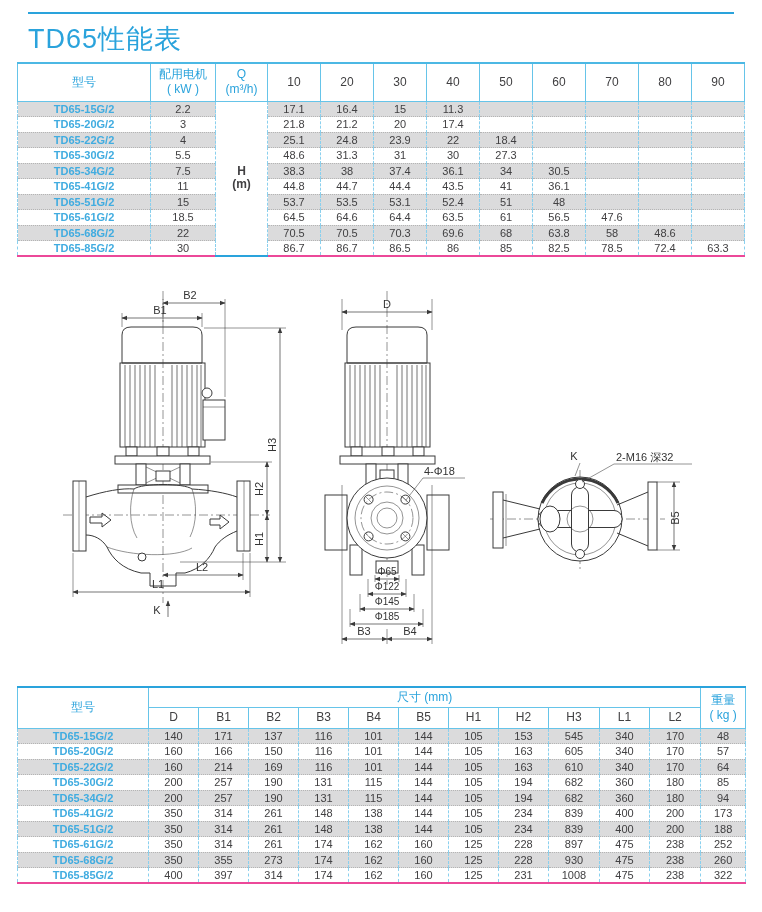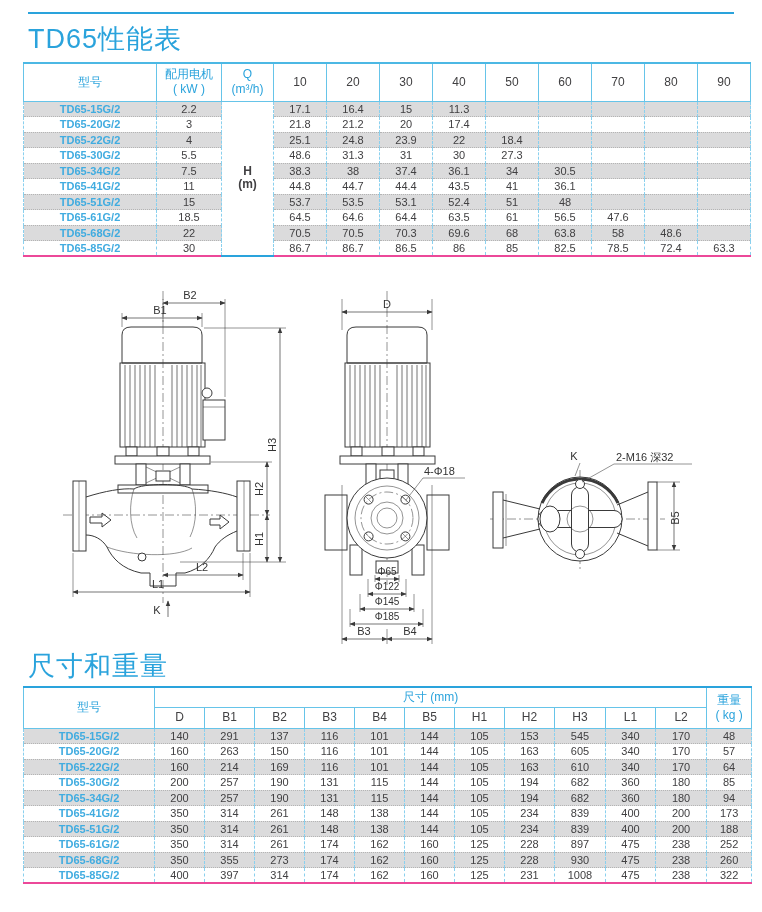--- a/index.html
+++ b/index.html
@@ -4,21 +4,21 @@
 <style>
   * { margin: 0; padding: 0; box-sizing: border-box; }
   body { background: #fff; font-family: "Liberation Sans", sans-serif; }
   .page { position: relative; width: 762px; height: 885px; background: #fff; overflow: hidden; color: #414042; }
 
   .rule-top { position: absolute; left: 28px; top: 12px; width: 706px; height: 2px; background: #2aa3dc; }
   .sec-title { position: absolute; left: 28px; color: #2aa3dc; font-size: 27px; letter-spacing: 1px; font-weight: normal; }
   #perf-title { top: 21px; }
   #dims-title { top: 648px; }
 
-  table.data { position: absolute; left: 23px; border-collapse: collapse; table-layout: fixed; width: 728px; font-size: 11px; color: #414042; background: #fff; }
+  table.data { position: absolute; left: 17px; border-collapse: collapse; table-layout: fixed; width: 728px; font-size: 11px; color: #414042; background: #fff; }
   #perf-table { top: 62px; }
   #dims-table { top: 686px; }
 
   table.data thead th { border: 1px solid #66c4e9; font-weight: normal; color: #2aa3dc; background: #fff; text-align: center; vertical-align: middle; line-height: 1.25; }
   #perf-table thead th { height: 38px; font-size: 12px; }
   #perf-table thead { border-top: 2px solid #4cb8e4; }
   #dims-table thead { border-top: 2px solid #2aa3dc; }
   #dims-table thead tr.gr th { height: 20px; font-size: 12px; }
   #dims-table thead tr.sub th { height: 21px; font-size: 12px; }
   table.data thead th.dark { color: #414042; }
@@ -415,21 +415,20 @@
         <line class="thin" x1="124" y1="34" x2="202" y2="34"></line>
         <line class="thin" x1="124" y1="34" x2="92" y2="52"></line>
         <line class="thin" x1="167" y1="52" x2="190" y2="52"></line>
         <line class="thin" x1="167" y1="120" x2="190" y2="120"></line>
         <line class="dim" x1="184" y1="52" x2="184" y2="120" marker-start="url(#ah3)" marker-end="url(#ah3)"></line>
         <text class="dl" x="189" y="88" text-anchor="middle" transform="rotate(-90 189 88)">B5</text>
       </g>
     </svg>
   </div>
 
-  <h1 class="sec-title" id="dims-title">尺寸和重量</h1>
 
   <table class="data" id="dims-table">
     <colgroup>
       <col style="width:131px">
       <col style="width:50px">
         <col style="width:50px">
         <col style="width:50px">
         <col style="width:50px">
         <col style="width:50px">
         <col style="width:50px">
@@ -460,36 +459,36 @@
           <th class="dark">H2</th>
           <th class="dark">H3</th>
           <th class="dark">L1</th>
           <th class="dark">L2</th>
         </tr>
     </thead>
     <tbody id="dims-body">
         <tr class="stripe">
           <td class="model">TD65-15G/2</td>
           <td>140</td>
-          <td>291</td>
+          <td>171</td>
           <td>137</td>
           <td>116</td>
           <td>101</td>
           <td>144</td>
           <td>105</td>
           <td>153</td>
           <td>545</td>
           <td>340</td>
           <td>170</td>
           <td>48</td>
         </tr>
         <tr>
           <td class="model">TD65-20G/2</td>
           <td>160</td>
-          <td>263</td>
+          <td>166</td>
           <td>150</td>
           <td>116</td>
           <td>101</td>
           <td>144</td>
           <td>105</td>
           <td>163</td>
           <td>605</td>
           <td>340</td>
           <td>170</td>
           <td>57</td>

